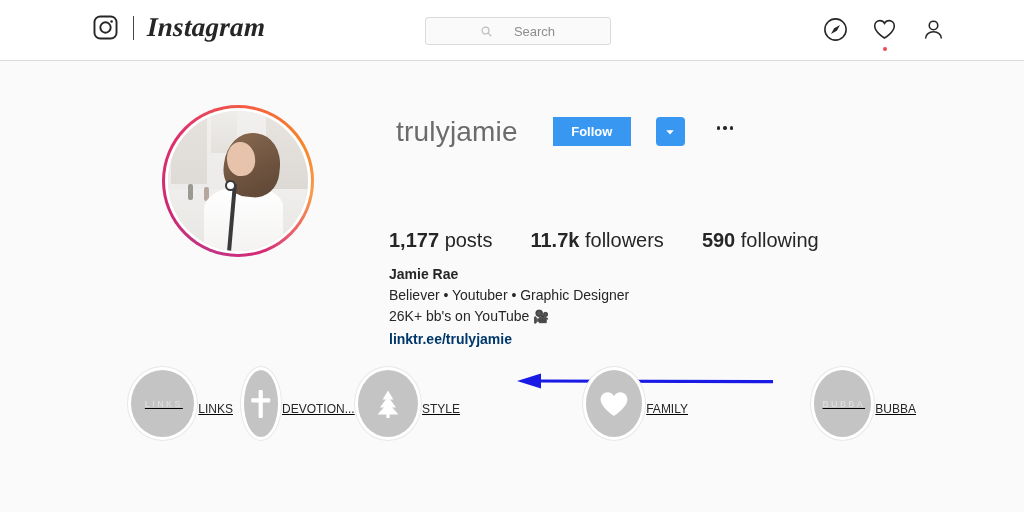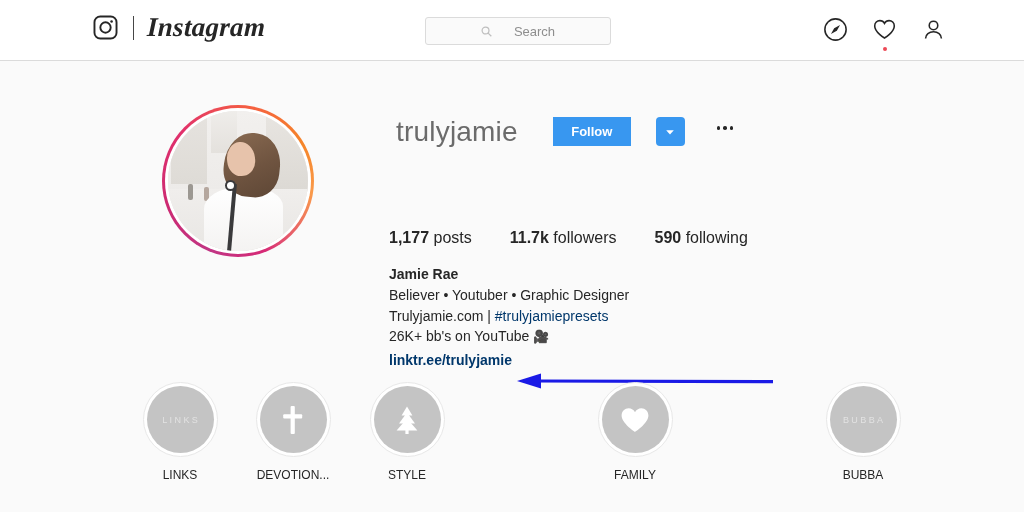--- a/index.html
+++ b/index.html
@@ -172,21 +172,21 @@
   .btn-more {
     margin-left: 12px;
     width: 22px; height: 22px;
     display: flex; align-items: center; justify-content: center;
     gap: 3px; cursor: pointer; background: none; border: none;
   }
   .dot3 { width: 3.5px; height: 3.5px; border-radius: 50%; background: #262626; }
 
   .stats {
     position: absolute; left: 389px; top: 168px;
-    display: flex; gap: 0; font-size: 16px; color: #262626;
+    display: flex; gap: 0; font-size: 20px; color: #262626;
   }
   .stat { margin-right: 38px; white-space: nowrap; }
   .stat b { font-weight: 700; }
   .stat span { font-weight: 400; }
 
   .bio { position: absolute; left: 389px; top: 203px; }
   .bio-name {
     font-size: 14px; font-weight: 700; color: #262626;
     line-height: 20px; margin-bottom: 1px;
   }
@@ -207,23 +207,24 @@
     position: absolute; left: 515px; top: 306px;
     width: 265px; height: 28px; pointer-events: none;
   }
 
   
   .highlights {
     position: absolute; top: 366px; left: 0;
     width: 1024px; height: 110px;
   }
   .hl {
-    position: absolute; top: 16px; width: 106px;
-    display: flex; flex-direction: column; align-items: center;
+    position: absolute; top: 0; width: 106px;
+    display: flex; flex-direction: row; align-items: center;
     cursor: pointer;
+    text-decoration: underline;
   }
   .hl-circle {
     width: 75px; height: 75px; border-radius: 50%;
     background: #fff;
     border: 1px solid #e8e8e8;
     padding: 3px;
     display: flex; align-items: center; justify-content: center;
   }
   .hl-fill {
     width: 100%; height: 100%; border-radius: 50%;
@@ -343,23 +344,20 @@
     <span class="stat">
       <b>590</b>
       <span>following</span>
     </span>
   </div>
 
   <div class="bio">
     <div class="bio-name">Jamie Rae</div>
     <div class="bio-line">Believer • Youtuber • Graphic Designer</div>
     <div class="bio-line">
-      <span>Trulyjamie.com | </span><span class="bio-tag">#trulyjamiepresets</span>
-    </div>
-    <div class="bio-line">
       <span>26K+ bb's on YouTube </span><span class="emoji">🎥</span>
     </div>
     <a class="bio-link" href="#">linktr.ee/trulyjamie</a>
   </div>
 
   <svg class="anno-arrow" viewBox="0 0 265 28">
     <line x1="22" y1="14" x2="258" y2="14.6" stroke="#1a1ae6" stroke-width="3.2"></line>
     <polygon points="2,14 26,6.5 26,21.5" fill="#1a1ae6"></polygon>
   </svg>
 </div>

